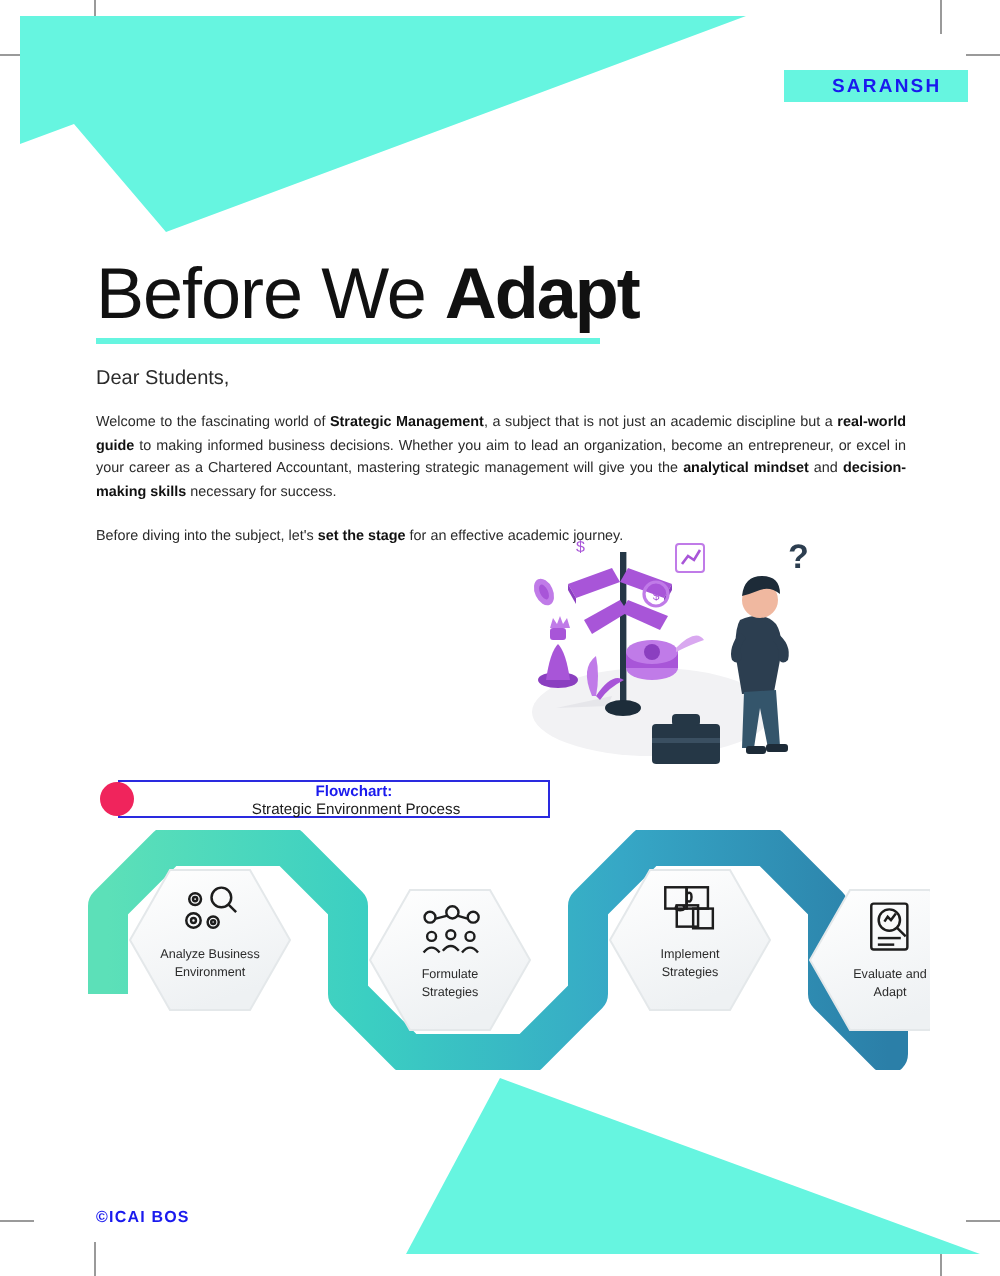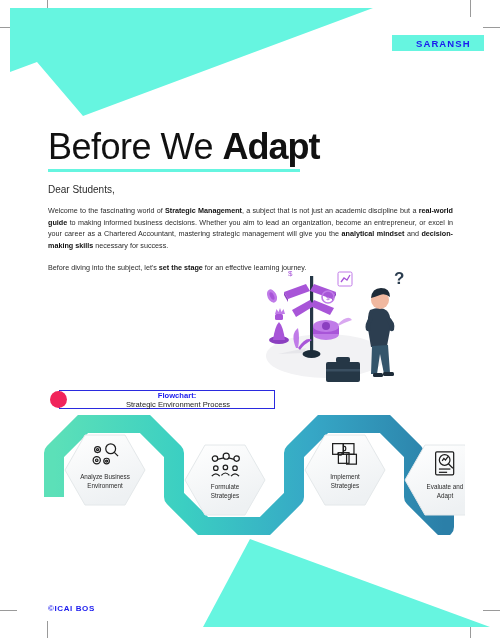--- a/index.html
+++ b/index.html
@@ -134,21 +134,21 @@
   <div id="heading-wrap">
     <div id="heading"><span>Before We </span><span class="bold">Adapt</span></div>
     <div id="heading-rule"></div>
   </div>
 
   <div id="body-copy">
     <div class="salut">Dear Students,</div>
 
     <p class="para"><span>Welcome to the fascinating world of </span><b>Strategic Management</b><span>, a subject that is not just an academic discipline but a </span><b>real-world guide</b><span> to making informed business decisions. Whether you aim to lead an organization, become an entrepreneur, or excel in your career as a Chartered Accountant, mastering strategic management will give you the </span><b>analytical mindset</b><span> and </span><b>decision-making skills</b><span> necessary for success.</span></p>
 
-    <p class="para" style="text-align:left;"><span>Before diving into the subject, let's </span><b>set the stage</b><span> for an effective learning journey.</span></p>
+    <p class="para" style="text-align:left;"><span>Before diving into the subject, let's </span><b>set the stage</b><span> for an effective academic journey.</span></p>
   </div>
 
 
   <svg id="illus" viewBox="0 0 156 122">
     <ellipse cx="74" cy="94" rx="60" ry="22" fill="#f2f2f4"></ellipse>
 
     <path d="M26 92 L54 86 L52 91 L26 92 Z" fill="#e6e6ea"></path>
 
     <g>
       <rect x="58" y="14" width="3.2" height="78" fill="#253746"></rect>

